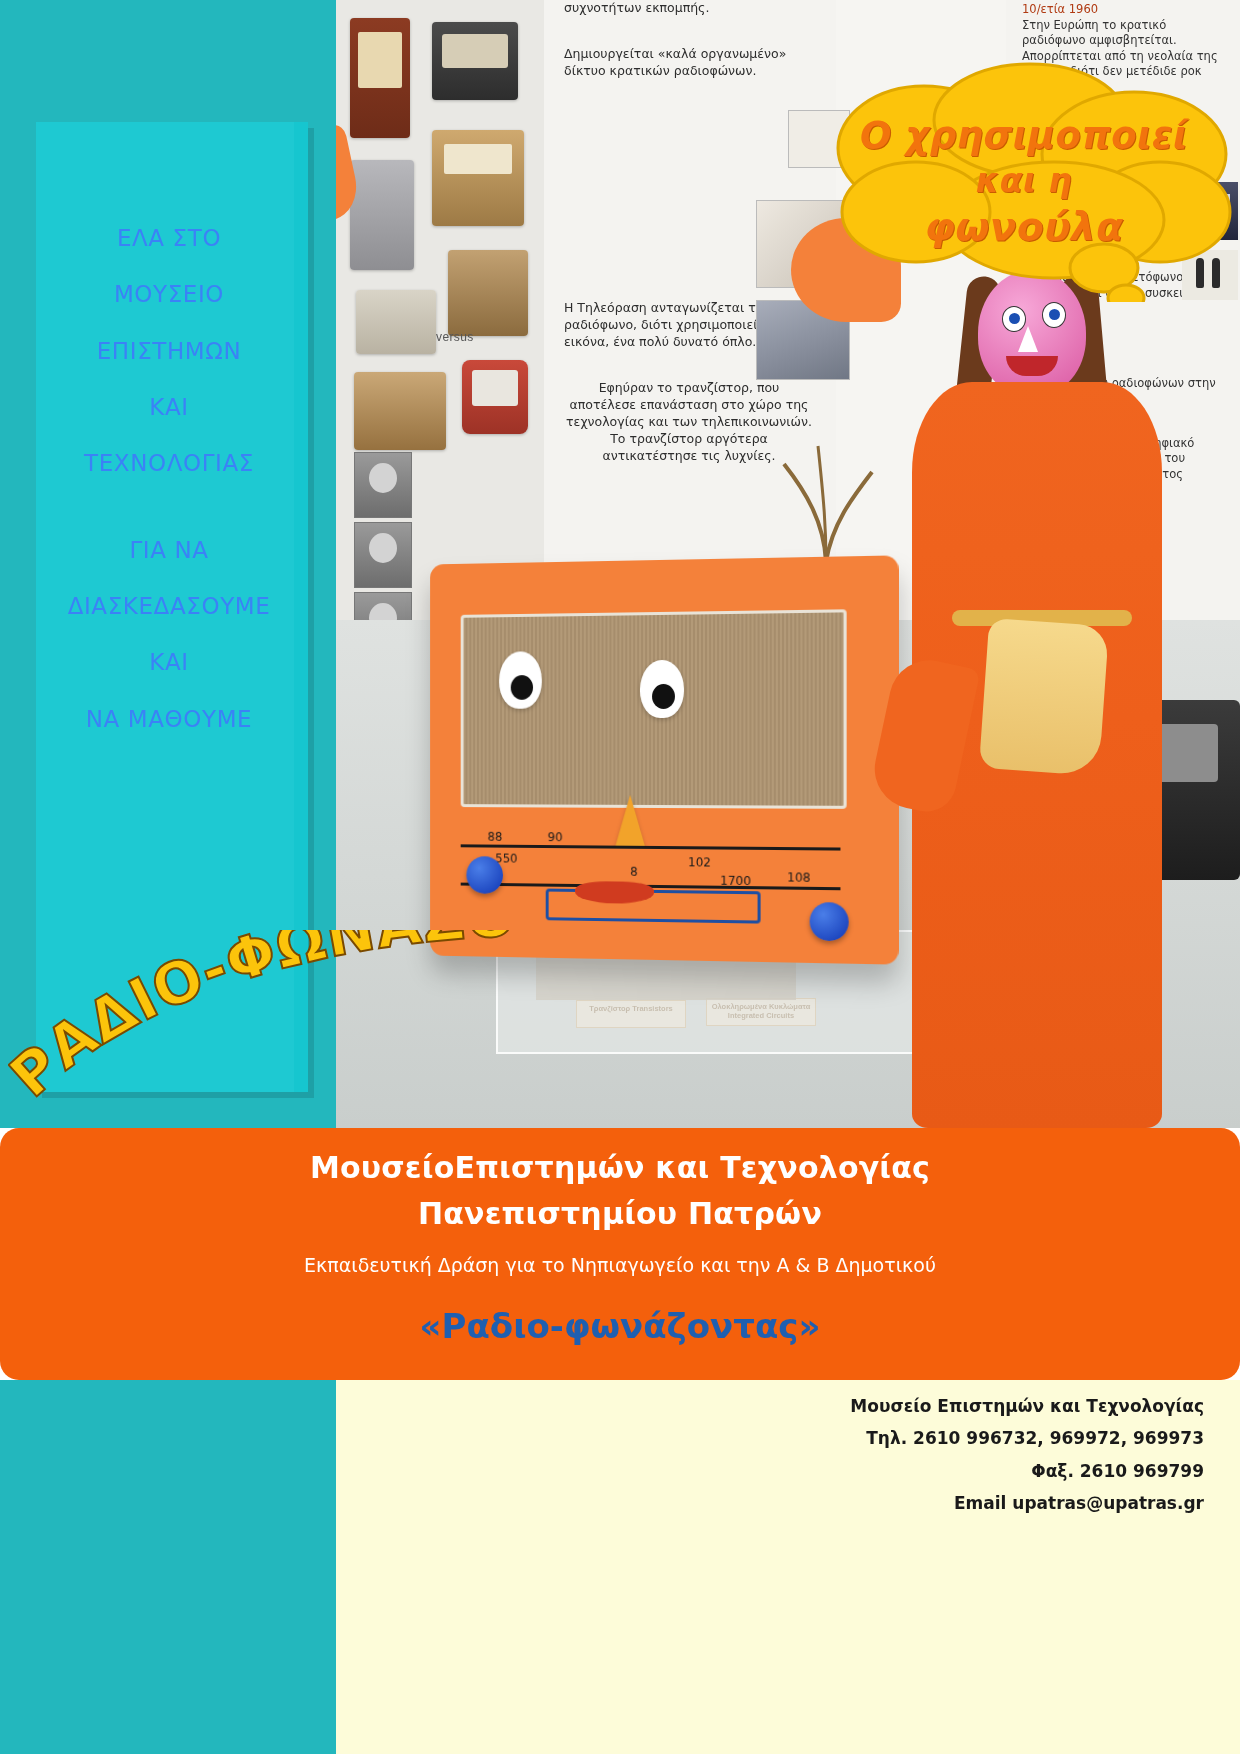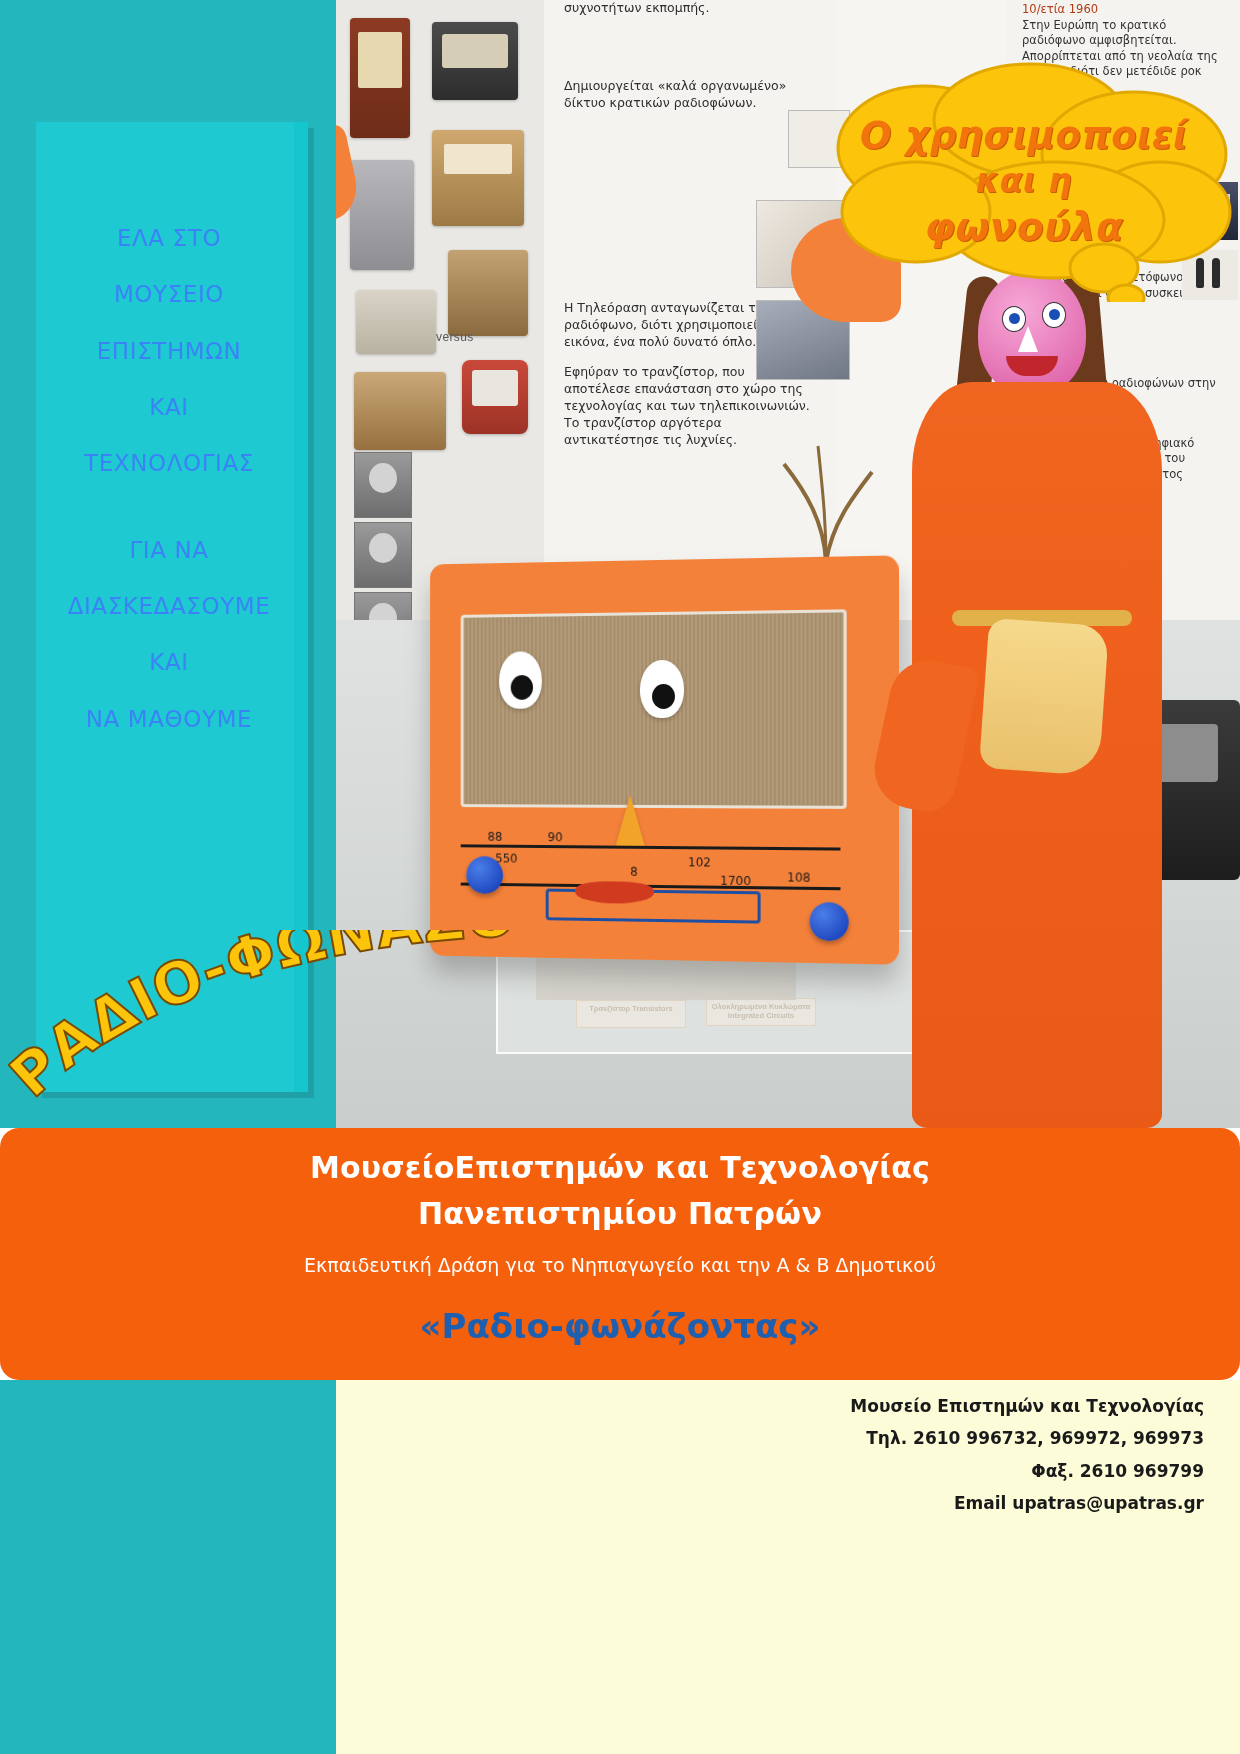--- a/index.html
+++ b/index.html
@@ -127,23 +127,23 @@
 
   
   .panel-text {
     position: absolute;
     font-size: 12.5px;
     line-height: 1.35;
     color: #2d2d2d;
     font-family: "DejaVu Sans", sans-serif;
   }
   .ptA { left: 228px; top: 0px;   width: 250px; }
-  .ptB { left: 228px; top: 46px;  width: 250px; margin-top: 32px; }
+  .ptB { left: 228px; top: 46px;  width: 250px; }
   .ptC { left: 228px; top: 300px; width: 250px; }
-  .ptD { left: 228px; top: 364px; width: 250px; }
+  .ptD { left: 228px; top: 380px; width: 250px; text-align: center; }
 
   .mid-photo {
     position:absolute;
     filter: grayscale(0.2);
     border: 1px solid #bbb;
   }
   .mp1{ left: 420px; top: 200px; width: 86px; height: 86px; background: linear-gradient(135deg,#efe9df,#cbc3b4); }
   .mp2{ left: 420px; top: 300px; width: 92px; height: 78px; background: linear-gradient(160deg,#a7adbd,#6e7789); }
   .mp3{ left: 452px; top: 110px; width: 60px; height: 56px; background:#f1ede4; }
 

